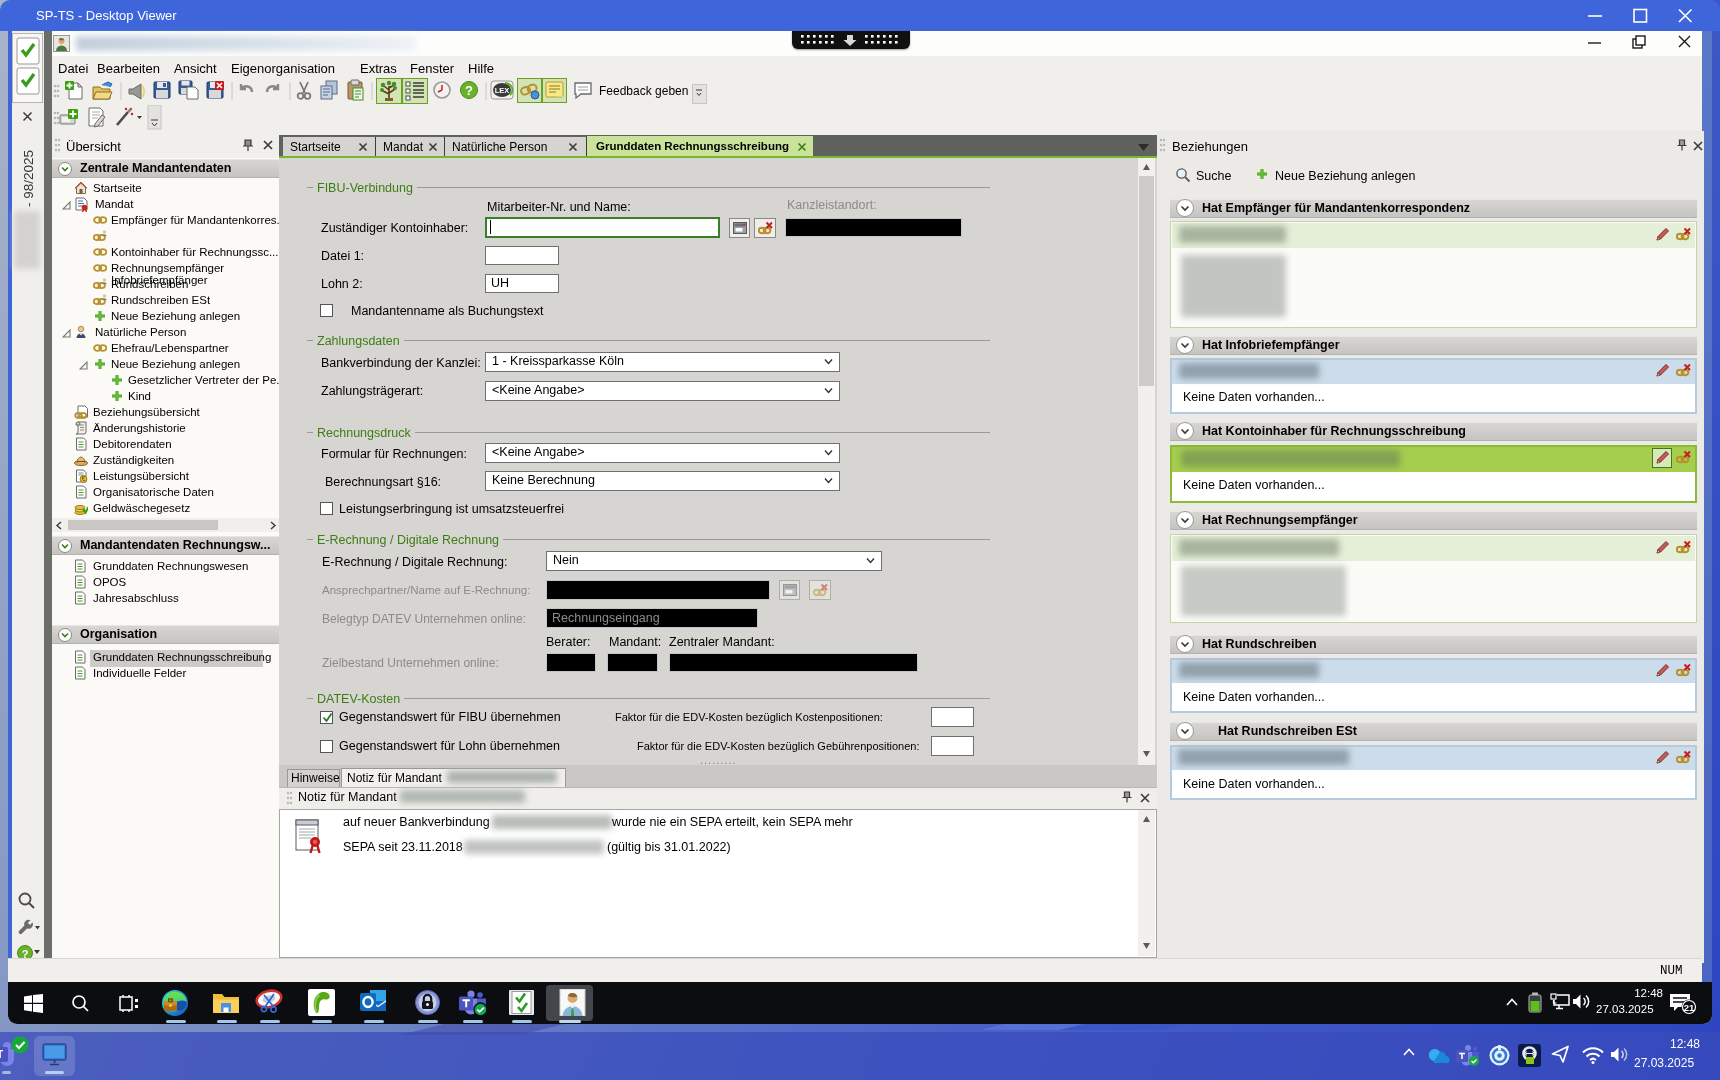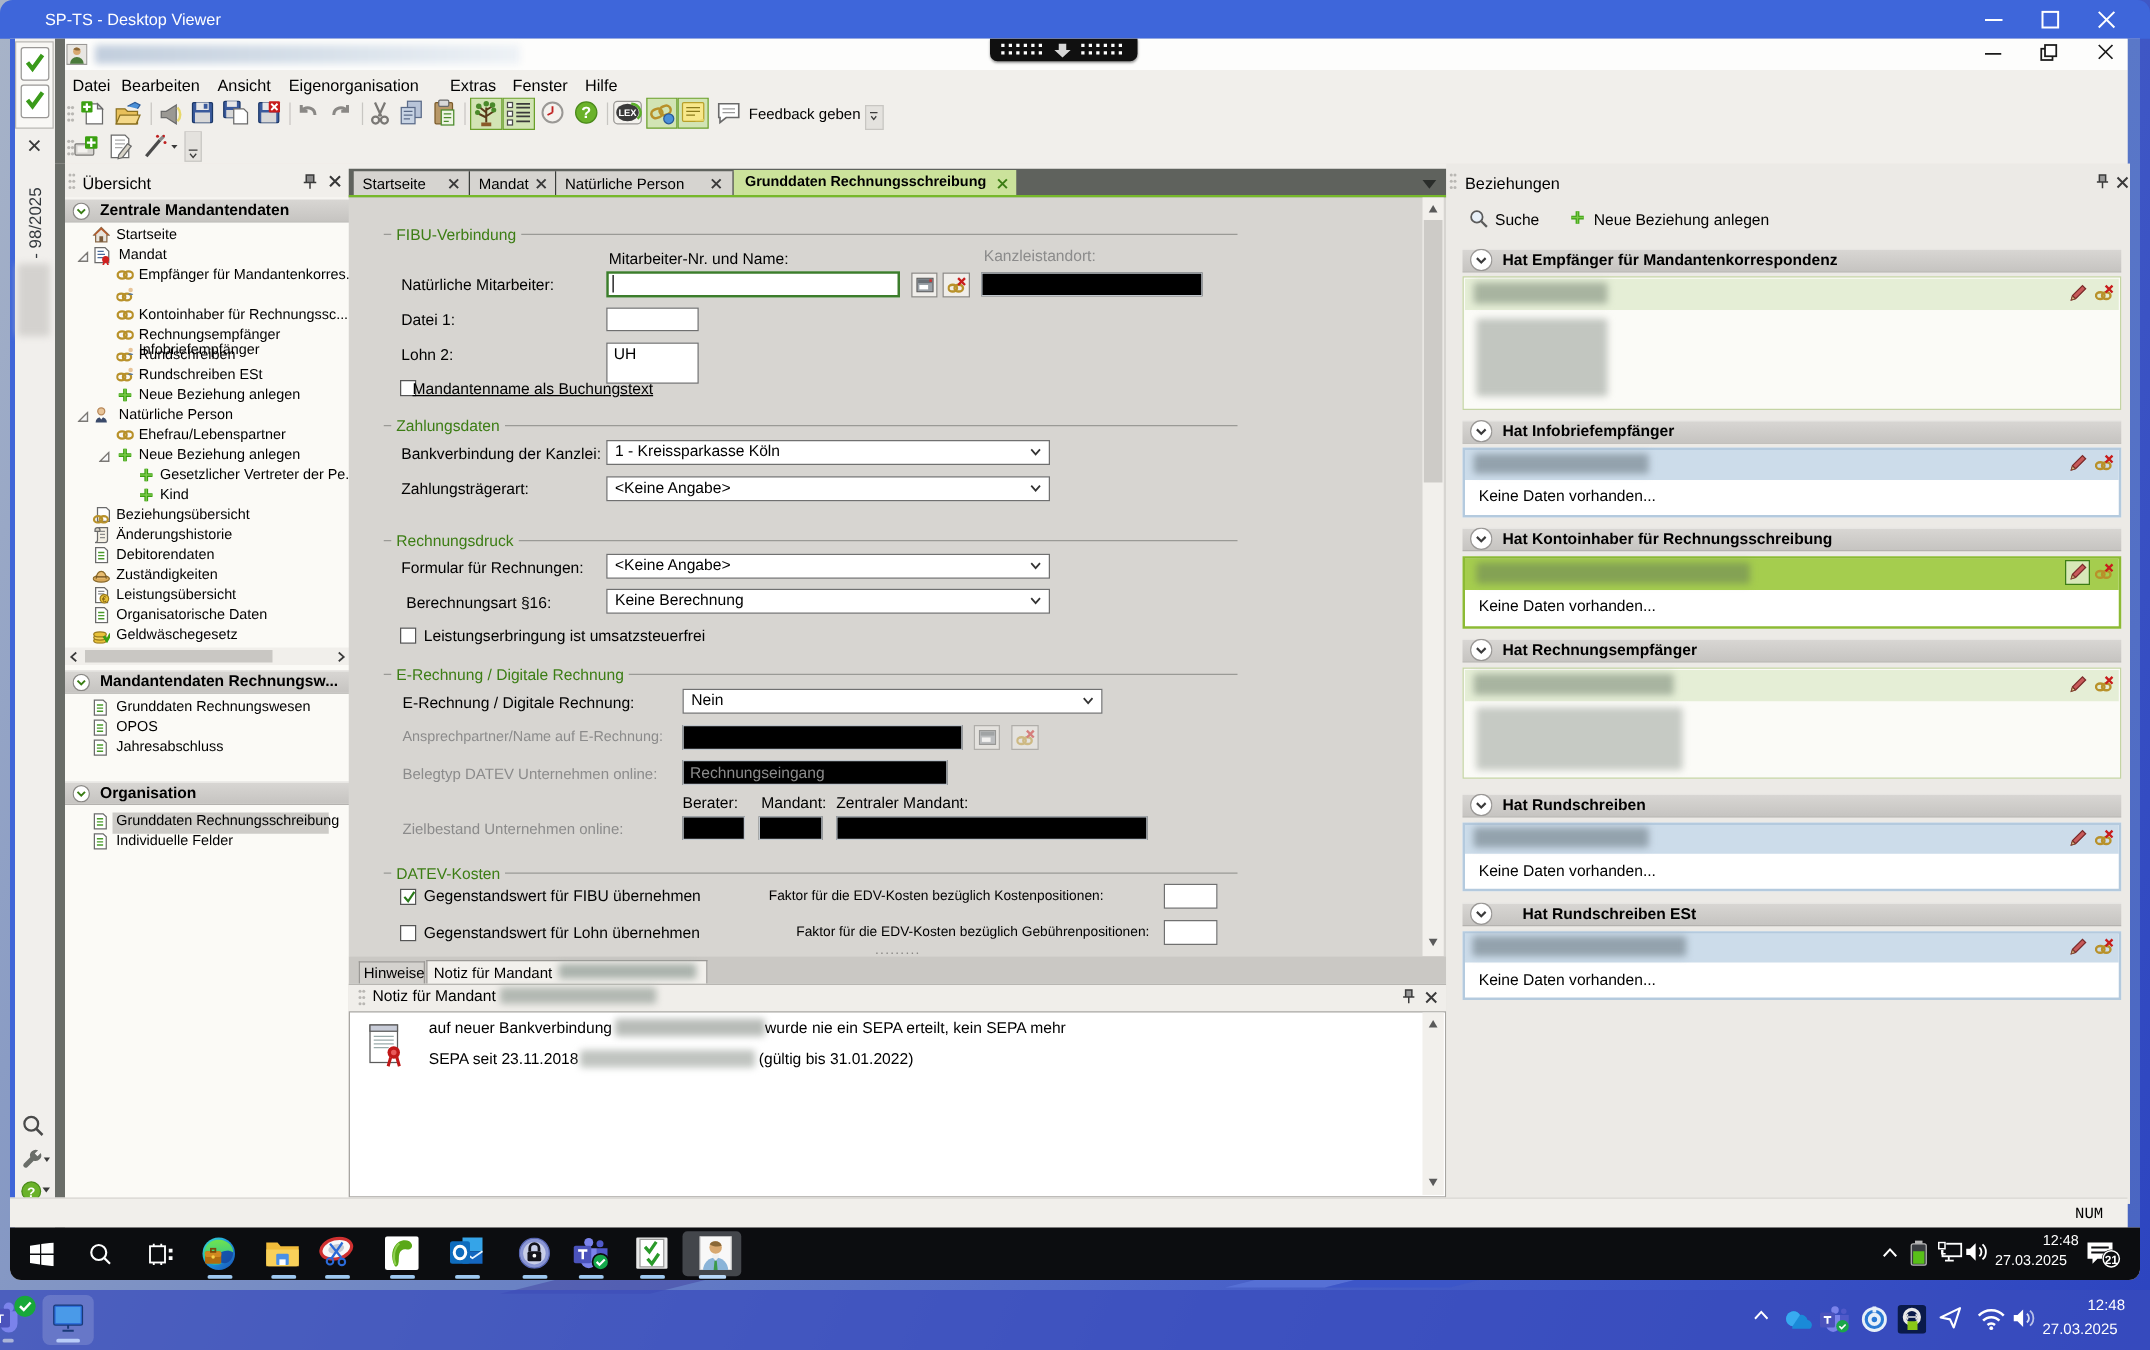--- a/index.html
+++ b/index.html
@@ -589,41 +589,41 @@
   </svg>
 <svg class="a" style="left:1137px;top:143px" width="13" height="9">
     <path d="M1 1 h11 l-5.5 7 z" fill="#2a2d2a"></path>
   </svg>
 <div class="a" style="left:279px;top:158px;width:878px;height:607px;background:#d7d5d1;"></div>
 
 <div class="gline" style="left:307px;top:187px;width:683px;"></div>
 <div class="glbl" style="left:313px;top:181px;background:#d7d5d1;padding:0 4px;">FIBU-Verbindung</div>
 <div class="lbl" style="left:487px;top:200px;">Mitarbeiter-Nr. und Name:</div>
 <div class="lbl gray" style="left:787px;top:198px;">Kanzleistandort:</div>
-<div class="lbl" style="left:321px;top:221px;">Natürliche Mitarbeiter:</div>
+<div class="lbl" style="left:321px;top:221px;">Zuständiger Kontoinhaber:</div>
 <div class="inp" style="left:485px;top:217px;width:235px;height:21px;border:2px solid #3c7d2c;"></div>
 <div class="a" style="left:490px;top:220px;width:1px;height:14px;background:#000;"></div>
 <div class="a" style="left:729px;top:218px;width:21px;height:20px;background:#f0eeea;border:1px solid #8a8885;box-sizing:border-box;"></div>
 <svg class="a" style="left:733px;top:222px" width="14" height="12">
     <rect x="0.5" y="0.5" width="13" height="11" fill="#9aa0a6" stroke="#5a5a5a"></rect>
     <rect x="1.5" y="1.5" width="11" height="3" fill="#6a7076"></rect>
     <rect x="10.5" y="1.5" width="2" height="2" fill="#d03030"></rect>
     <rect x="2.5" y="6" width="7" height="3.5" fill="#fff"></rect>
   </svg>
 <div class="a" style="left:754px;top:218px;width:22px;height:20px;background:#f0eeea;border:1px solid #8a8885;box-sizing:border-box;"></div>
 <svg class="a" style="left:758px;top:221px" width="15" height="15">
     <use href="#i-chainx"></use>
   </svg>
 <div class="dinp" style="left:785px;top:218px;width:177px;height:19px;"></div>
 <div class="lbl" style="left:321px;top:249px;">Datei 1:</div>
 <div class="inp" style="left:485px;top:246px;width:74px;height:19px;"></div>
 <div class="lbl" style="left:321px;top:277px;">Lohn 2:</div>
-<div class="inp" style="left:485px;top:274px;width:74px;height:33px;font-size:12.5px;line-height:17px;padding-left:5px;">UH</div>
+<div class="inp" style="left:485px;top:274px;width:74px;height:19px;font-size:12.5px;line-height:17px;padding-left:5px;">UH</div>
 <div class="cb" style="left:320px;top:304px;"></div>
-<div class="lbl" style="left:330px;top:304px;text-decoration:underline;">Mandantenname als Buchungstext</div>
+<div class="lbl" style="left:351px;top:304px;">Mandantenname als Buchungstext</div>
 
 <div class="gline" style="left:307px;top:340px;width:683px;"></div>
 <div class="glbl" style="left:313px;top:334px;background:#d7d5d1;padding:0 4px;">Zahlungsdaten</div>
 <div class="lbl" style="left:321px;top:356px;">Bankverbindung der Kanzlei:</div>
 <div class="dd" style="left:485px;top:352px;width:355px;height:20px;">1 - Kreissparkasse Köln<svg class="ch" width="9" height="9">
       <path d="M1 2.5 l3.5 4 3.5 -4" fill="none" stroke="#333" stroke-width="1.4"></path>
     </svg></div>
 <div class="lbl" style="left:321px;top:384px;">Zahlungsträgerart:</div>
 <div class="dd" style="left:485px;top:381px;width:355px;height:20px;">&lt;Keine Angabe&gt;<svg class="ch" width="9" height="9">
       <path d="M1 2.5 l3.5 4 3.5 -4" fill="none" stroke="#333" stroke-width="1.4"></path>

